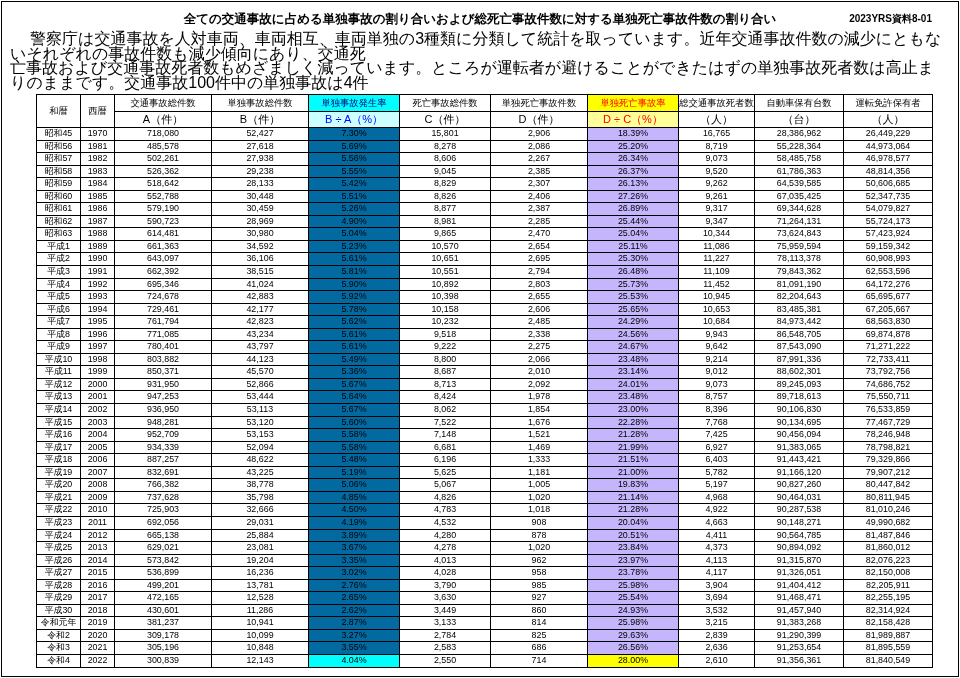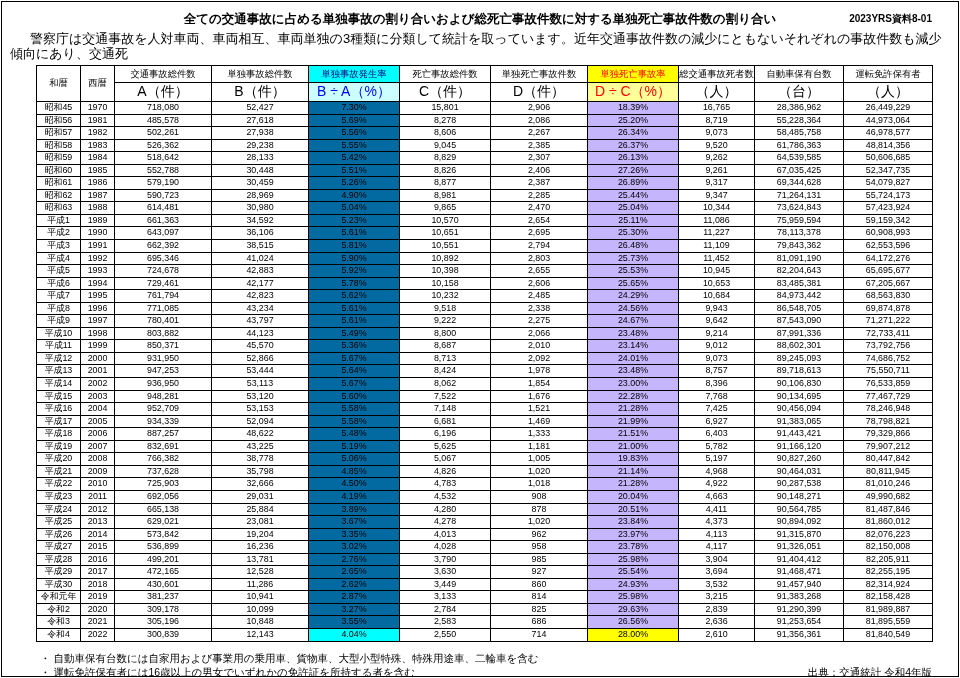--- a/index.html
+++ b/index.html
@@ -1,26 +1,26 @@
 <!DOCTYPE html>
 <html><head>
 <meta charset="utf-8">
 <style>
   html,body{margin:0;padding:0;background:#fff;}
   body{width:960px;height:678px;font-family:"Liberation Sans","DejaVu Sans",sans-serif;color:#000;}
   .page{box-sizing:border-box;width:958px;height:676px;border:1px solid #000;margin:1px;overflow:hidden;background:#fff;position:relative;}
   .title-row{position:relative;margin-top:9px;height:16px;}
   .page-title{text-align:center;font-size:12.5px;font-weight:bold;letter-spacing:0px;}
   .doc-ref{position:absolute;right:26px;top:1px;font-size:10px;font-weight:bold;}
-  .intro{margin:5px 8px 0 8px;font-size:13px;line-height:14.5px;}
+  .intro{margin:5px 8px 0 8px;font-size:16px;line-height:14.5px;}
   .intro-line.first{text-indent:20px;}
   table.stats{border-collapse:collapse;table-layout:fixed;margin:4px 0 0 34px;width:892px;}
   .stats th,.stats td{border:1px solid #000;padding:0;text-align:center;vertical-align:middle;overflow:hidden;white-space:nowrap;}
   .stats thead th{font-weight:normal;font-size:9.3px;height:16px;background:#fff;}
-  .stats thead tr.unit-row th{height:13px;font-size:14px;}
+  .stats thead tr.unit-row th{height:13px;font-size:11px;}
   .stats tbody td{height:11.55px;line-height:11.55px;font-size:8.9px;}
   .h-cyan{background:#00FFFF !important;color:#000080;}
   .u-cyan{background:#CCFFFF !important;color:#0000FF;}
   .c-cyan{background:#0369a1;}
   .h-yellow{background:#FFFF00 !important;color:#FF0000;}
   .u-yellow{background:#FFFF99 !important;color:#FF0000;}
   .c-yellow{background:#c4b5fd;}
   .bright-cyan{background:#00FFFF !important;box-shadow:3px 3px 0 #9a9a9a;}
   .bright-yellow{background:#FFFF00 !important;box-shadow:3px 3px 0 #9a9a9a;}
   .footer{display:flex;justify-content:space-between;margin:9px 26px 0 38px;font-size:10.5px;line-height:14.5px;}
@@ -31,20 +31,21 @@
 
 <div class="page">
 
   <div class="title-row">
     <div class="page-title">全ての交通事故に占める単独事故の割り合いおよび総死亡事故件数に対する単独死亡事故件数の割り合い</div>
     <div class="doc-ref">2023YRS資料8-01</div>
   </div>
 
   <div class="intro">
     <div class="intro-line first">警察庁は交通事故を人対車両、車両相互、車両単独の3種類に分類して統計を取っています。近年交通事故件数の減少にともないそれぞれの事故件数も減少傾向にあり、交通死</div>
+    <div class="intro-line">亡事故および交通事故死者数もめざましく減っています。ところが運転者が避けることができたはずの単独事故死者数は高止まりのままです。交通事故100件中の単独事故は4件</div>
   </div>
 
   <table class="stats">
     <colgroup>
       <col style="width:44px">
         <col style="width:34px">
         <col style="width:97px">
         <col style="width:97px">
       <col style="width:91px">
         <col style="width:91px">

